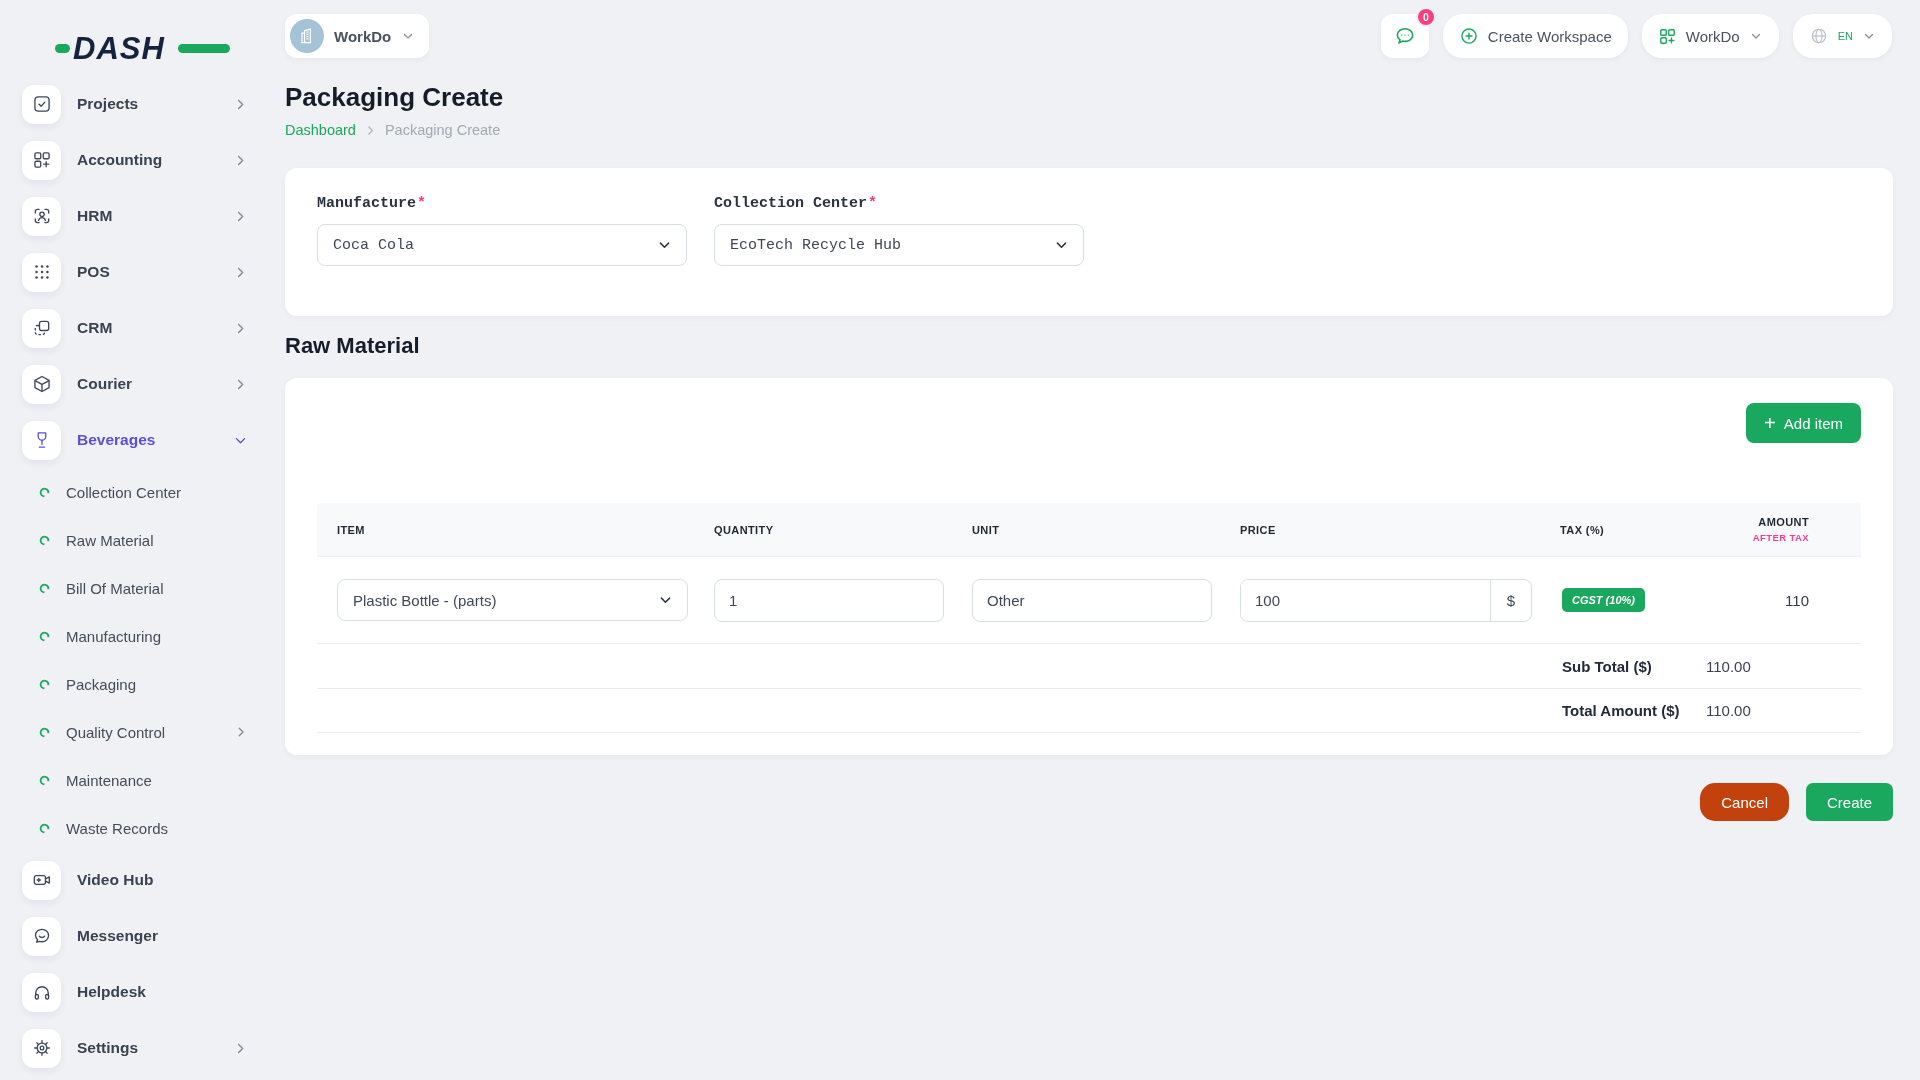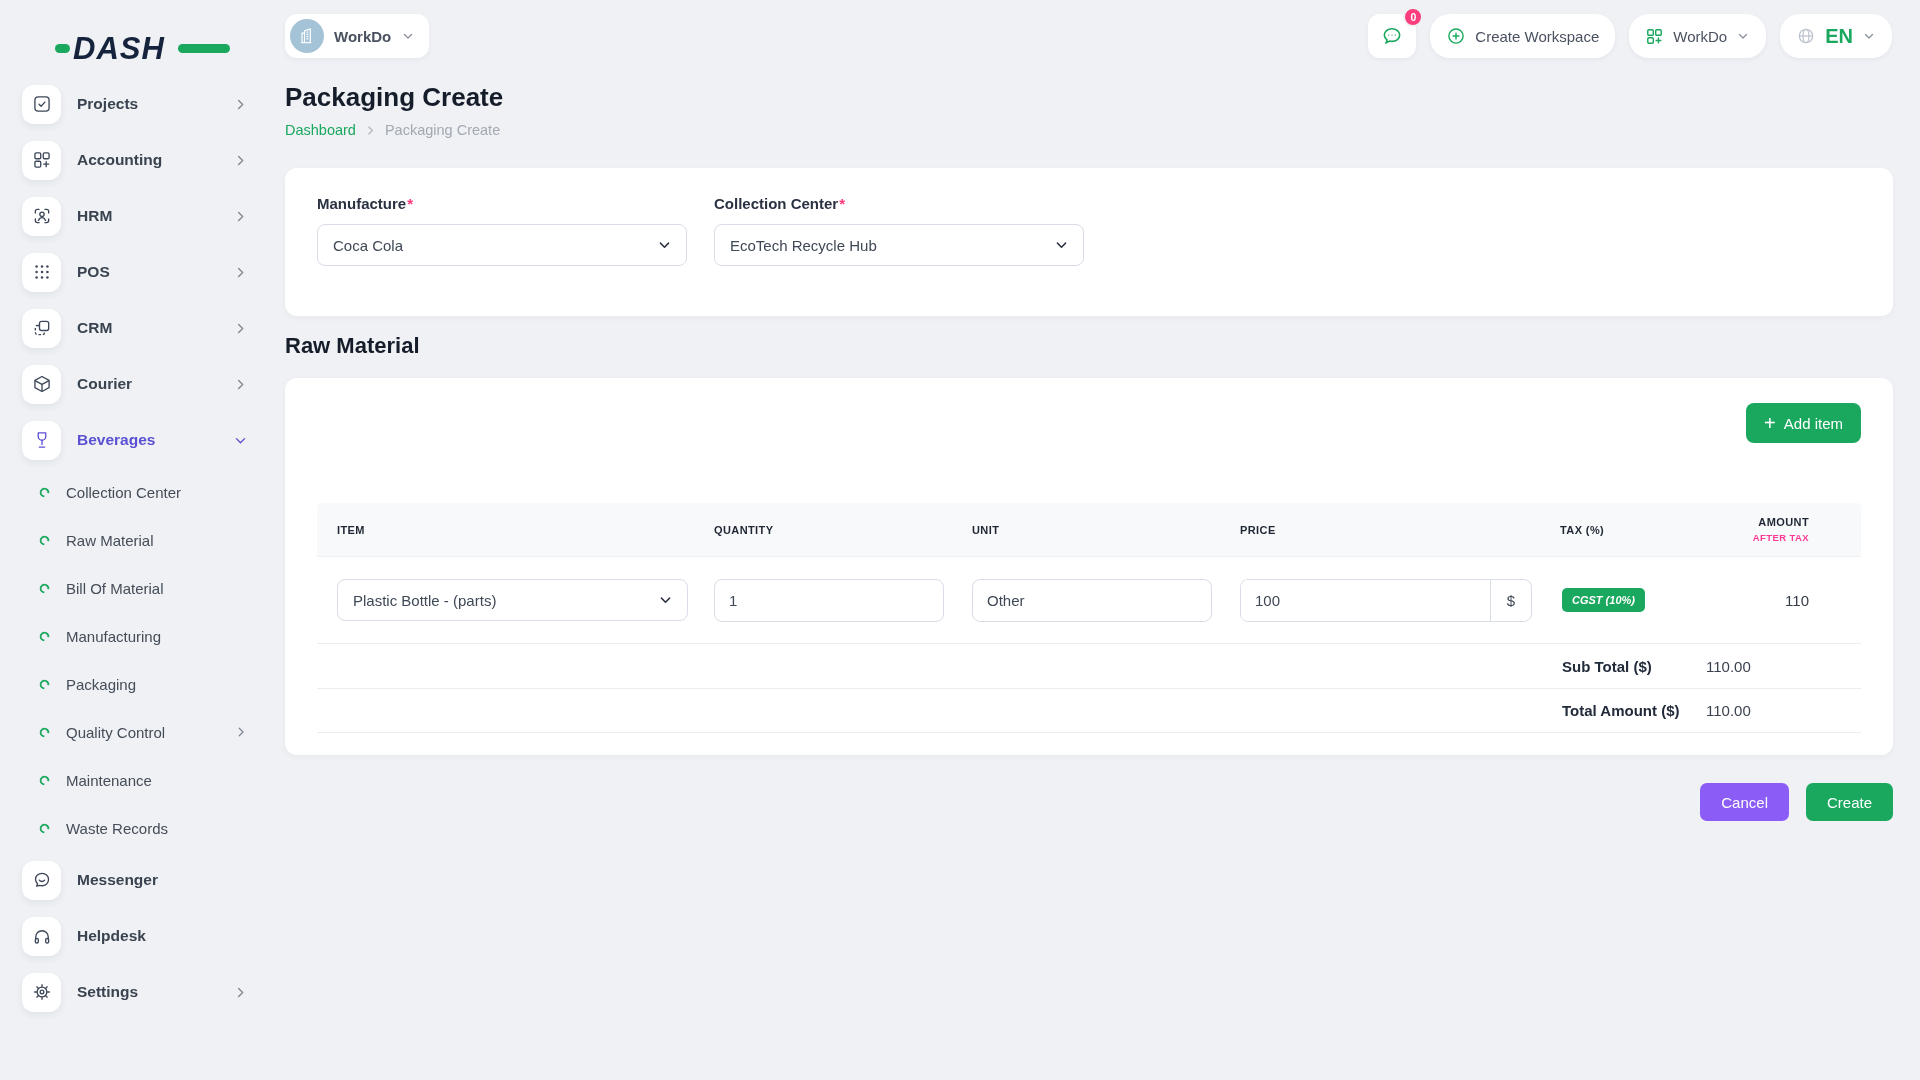--- a/index.html
+++ b/index.html
@@ -25,21 +25,21 @@
   .ws-avatar { width:34px; height:34px; border-radius:50%; background:#a4c3d6; display:flex; align-items:center; justify-content:center; }
   .ws-label { font-size:15px; color:#4a5260; font-weight:600; }
 
   .top-right { position:absolute; right:28px; top:14px; display:flex; align-items:center; gap:14px; }
   .icon-btn { position:relative; width:48px; height:44px; background:#fff; border-radius:12px;
     display:flex; align-items:center; justify-content:center; box-shadow:0 2px 5px rgba(40,60,90,.05); cursor:pointer; }
   .badge { position:absolute; top:-7px; right:-7px; min-width:20px; height:20px; border-radius:50%;
     background:#fb3e7d; color:#fff; font-size:10.5px; font-weight:bold; display:flex; align-items:center; justify-content:center; border:2px solid #eff1f4; }
   .pill-btn { height:44px; background:#fff; border-radius:20px; display:flex; align-items:center; gap:9px;
     padding:0 16px; box-shadow:0 2px 5px rgba(40,60,90,.05); font-size:15px; color:#4a5260; cursor:pointer; white-space:nowrap; }
-  .lang-en { color:#1aa85e; font-weight:bold; font-size:20px; }
+  .lang-en { color:#1aa85e; font-weight:normal; font-size:11px; }
 
   
   .sidebar { position:absolute; left:0; top:76px; width:262px; padding:0 14px 0 22px; }
   .nav-item { display:flex; align-items:center; gap:16px; height:56px; cursor:pointer; }
   .icon-box { width:39px; height:39px; background:#fff; border-radius:12px; flex:0 0 39px;
     display:flex; align-items:center; justify-content:center; color:#3d4758; box-shadow:0 3px 7px rgba(40,60,90,.07); }
   .nav-label { flex:1; font-size:15.5px; font-weight:600; color:#3a4350; }
   .nav-item.active .nav-label { color:#5b50d2; }
   .nav-item.active .icon-box { color:#5b50d2; }
   .nav-sub { display:flex; align-items:center; gap:16px; height:48px; padding-left:17px; cursor:pointer; }
@@ -47,21 +47,21 @@
   .chev { flex:0 0 auto; }
 
   
   .main { position:absolute; left:285px; top:70px; width:1608px; }
   .page-title { font-size:26px; font-weight:bold; color:#161d2a; margin-top:12px; }
   .breadcrumb { display:flex; align-items:center; gap:8px; margin-top:9px; font-size:14.5px;text-align:center; }
   .bc-home { color:#1aa85e; cursor:pointer; }
   .bc-current { color:#a3a9b3; }
 
   .card { background:#fff; border-radius:12px; box-shadow:0 2px 6px rgba(40,60,90,.04); }
-  .card-form { margin-top:30px; padding:27px 32px 50px; display:flex; gap:27px; }
+  .card-form { margin-top:30px; padding:27px 32px 50px; display:flex; gap:27px;font-family:Liberation Mono, monospace; }
   .form-group { width:370px; }
   .form-label { font-size:15px; font-weight:bold; color:#2a3242; margin-bottom:12px; }
   .req { color:#fd397b; margin-left:1px; }
   .select { position:relative; height:42px; border:1px solid #d9dde6; border-radius:8px; background:#fff;
     display:flex; align-items:center; padding:0 36px 0 15px; font-size:15px; color:#3f4856; cursor:pointer; }
   .select .sel-chev { position:absolute; right:14px; top:50%; transform:translateY(-50%); }
 
   .section-heading { margin-top:17px; font-size:22px; font-weight:bold; color:#161d2a; }
 
   .card-table { margin-top:19px; padding:25px 32px 22px; }
@@ -88,21 +88,21 @@
   .currency { width:41px; border-left:1px solid #d9dde6; display:flex; align-items:center; justify-content:center; font-size:15px; color:#3f4856; }
   .tax-badge { display:inline-block; background:#1aa85e; color:#fff; font-size:11px; font-weight:bold;
     padding:6px 10px; border-radius:5px; white-space:nowrap; }
   .totals-row { height:45px; border-top:1px solid #e9edf2; }
   .totals-row:last-child { border-bottom:1px solid #e9edf2; }
   .tot-label { font-size:15px; font-weight:bold; color:#222b3a; padding-left:16px; white-space:nowrap; }
   .tot-value { font-size:15px; color:#3c4350; text-align:left; padding-right:52px; }
 
   .actions { margin-top:28px; display:flex; justify-content:flex-end; gap:17px; }
   .btn { height:38px; border:none; border-radius:7px; font-size:15px; font-family:inherit; padding:0 21px; color:#fff; cursor:pointer; }
-  .btn-cancel { background:#8b5cf6; }
+  .btn-cancel { background:#c2410c;border-radius:15px; }
   .btn-create { background:#1aa85e; }
 </style>
 </head>
 <body>
 
 <div class="topbar">
   <div class="logo">
     <span class="logo-dot"></span>
     <span class="logo-text">DASH</span>
     <span class="logo-bar"></span>
@@ -319,20 +319,30 @@
       </svg>
     <span class="sub-label">Maintenance</span>
   </div>
   <div class="nav-sub">
     <svg width="11" height="11" viewBox="0 0 12 12">
         <circle cx="6" cy="6" r="4.2" stroke="#1aa85e" stroke-width="2" fill="none" stroke-dasharray="18 6" transform="rotate(115 6 6)"></circle>
       </svg>
     <span class="sub-label">Waste Records</span>
   </div>
 
+  <div class="nav-item">
+    <span class="icon-box">
+      <svg width="20" height="20" viewBox="0 0 24 24" fill="none" stroke="currentColor" stroke-width="1.6" stroke-linecap="round" stroke-linejoin="round">
+        <rect x="2.8" y="6.8" width="13.4" height="10.4" rx="2.5"></rect>
+          <path d="M16.2 10.6l4.6-2.3v7.4l-4.6-2.3"></path>
+          <path d="M8.2 10v4M6.2 12h4"></path>
+      </svg>
+    </span>
+    <span class="nav-label">Video Hub</span>
+  </div>
 
   <div class="nav-item">
     <span class="icon-box">
       <svg width="20" height="20" viewBox="0 0 24 24" fill="none" stroke="currentColor" stroke-width="1.6" stroke-linecap="round" stroke-linejoin="round">
         <path d="M19.8 11.7c0 4-3.5 7.2-7.8 7.2-1 0-2-.2-2.9-.5l-3.6 1 1.1-3a7 7 0 0 1-2.4-5.2c0-4 3.5-7.2 7.8-7.2s7.8 3.2 7.8 7.2z"></path>
         <path d="M8.8 12.2c.7 1 1.9 1.6 3.2 1.6s2.5-.6 3.2-1.6"></path>
       </svg>
     </span>
     <span class="nav-label">Messenger</span>
   </div>

